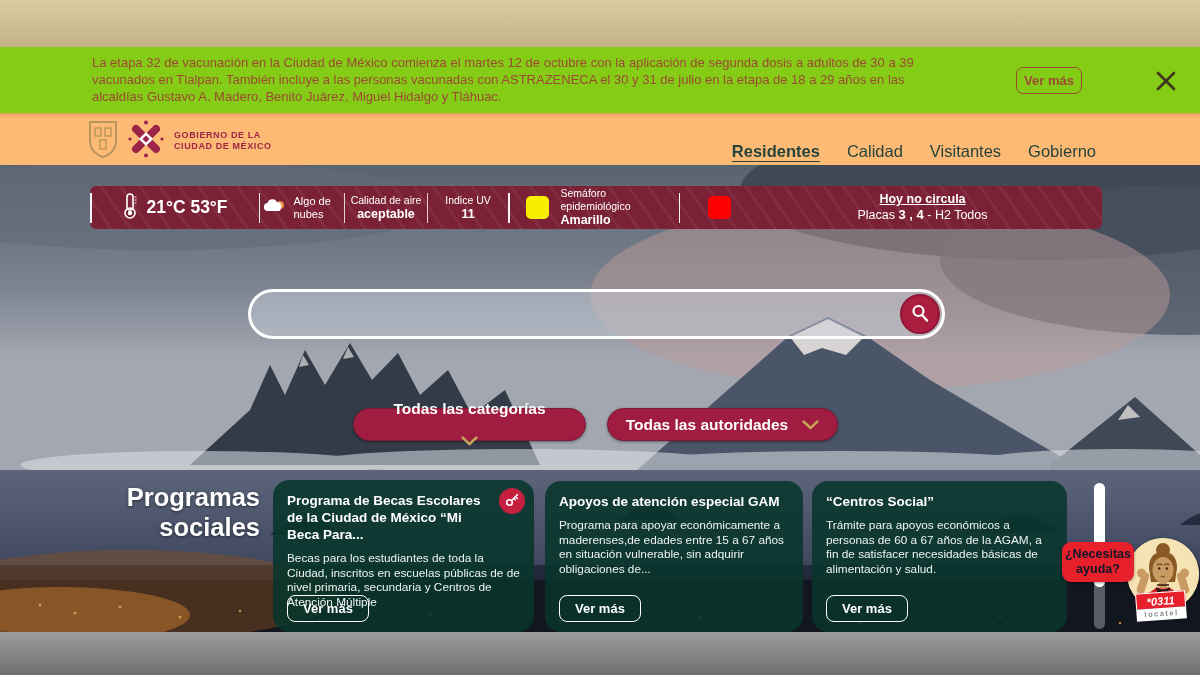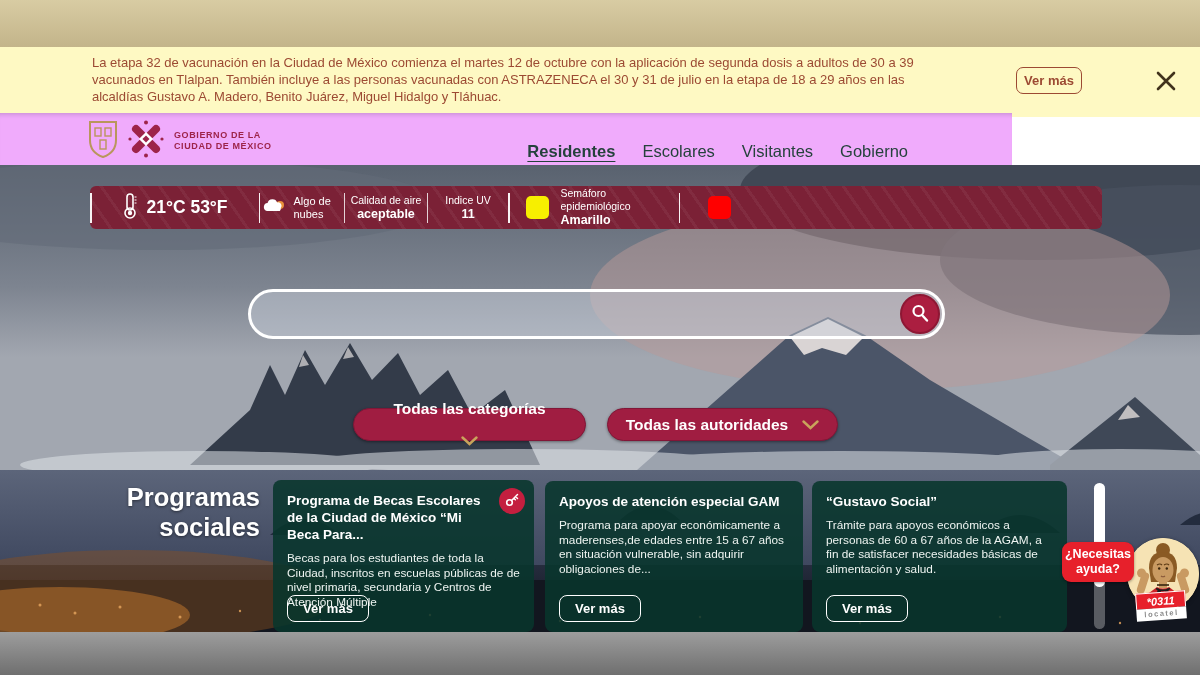--- a/index.html
+++ b/index.html
@@ -4,30 +4,30 @@
 <style>
   * { margin:0; padding:0; box-sizing:border-box; }
   body { font-family:"Liberation Sans", sans-serif; background:#e9e9e9; }
   .page { position:relative; width:1200px; height:675px; overflow:hidden; background:#fff; }
 
   
   .top-strip { position:absolute; left:0; top:0; width:1200px; height:47px;
     background:linear-gradient(180deg,#d8cca3 0%,#c3b48a 100%); }
 
   
-  .banner { position:absolute; left:0; top:47px; width:1200px; height:70px; background:#fef9c3; }
+  .banner { position:absolute; left:0; top:47px; width:1200px; height:70px; background:#84cc16; }
   .banner-text { position:absolute; left:92px; top:7px; width:828px; font-size:13px;
     line-height:17px; color:#9c4a33; }
   .banner-btn { position:absolute; left:1016px; top:20px; width:66px; height:27px;
     border:1.5px solid #9c4a33; border-radius:7px; background:transparent; color:#9c4a33;
     font-weight:bold; font-size:13px; font-family:"Liberation Sans",sans-serif; cursor:pointer; }
   .banner-close { position:absolute; left:1154px; top:22px; width:24px; height:24px; cursor:pointer; }
 
   
-  .site-header { position:absolute; left:0; top:113px; width:1012px; height:52px; background:#f0abfc;
+  .site-header { position:absolute; left:0; top:113px; width:1200px; height:52px; background:#fdba74;
     box-shadow:inset 0 6px 6px -6px rgba(0,0,0,.25); }
   .logo-wrap { position:absolute; left:88px; top:6px; display:flex; align-items:center; gap:8px; }
   .logo-text { color:#9d2449; font-weight:bold; font-size:9px; letter-spacing:.6px; line-height:11px; }
   .main-nav { position:absolute; right:104px; top:0; height:52px; display:flex; align-items:center; gap:27px; }
   .nav-item { font-size:16.5px; color:#25423c; cursor:pointer;margin-top:24px; }
   .nav-item.active { font-weight:bold; text-decoration:underline; text-underline-offset:4px; }
 
   
   .hero { position:absolute; left:0; top:165px; width:1200px; height:467px; overflow:hidden; }
   .hero-bg { position:absolute; left:0; top:0; }
@@ -68,21 +68,21 @@
     display:flex; align-items:center; justify-content:center; gap:14px;
     font-family:"Liberation Sans",sans-serif; box-shadow:0 1px 3px rgba(0,0,0,.4); }
   #filter-cat { left:353px; top:243px; width:233px;flex-direction:column; }
   #filter-aut { left:607px; top:243px; width:231px; }
 
   
   .prog-title { position:absolute; left:58px; top:317px; width:202px; text-align:right;
     color:#fff; font-weight:bold; font-size:25.5px; line-height:30px;
     text-shadow:0 1px 3px rgba(0,0,0,.5); }
   .card { position:absolute; top:316px; height:151px; background:rgba(8,53,44,.88);
-    border-radius:8px; padding:12px 14px; color:#fff; }
+    border-radius:16px; padding:12px 14px; color:#fff; }
   #card-0 { left:273px; width:261px; top:315px; height:152px; }
   #card-1 { left:545px; width:258px; }
   #card-2 { left:812px; width:255px; }
   .card-title { font-weight:bold; font-size:13.5px; line-height:17px; margin-bottom:8px; }
   #card-0 .card-title { padding-right:26px; }
   .card-body { font-size:11.8px; line-height:14.5px; color:#eef4f1; }
   .card-btn { position:absolute; left:14px; bottom:10px; background:transparent; color:#fff;
     border:1.5px solid #fff; border-radius:8px; padding:5px 15px; font-weight:bold; font-size:13px;
     font-family:"Liberation Sans",sans-serif; cursor:pointer; }
   .card-badge { position:absolute; top:8px; right:9px; width:26px; height:26px; border-radius:50%;
@@ -92,21 +92,21 @@
   .scroll-track { position:absolute; left:1094px; top:318px; width:11px; height:146px;
     border-radius:6px; background:rgba(255,255,255,.3); }
   .scroll-thumb { width:11px; height:104px; border-radius:6px; background:#fff; cursor:grab; }
 
   
   .bottom-band { position:absolute; left:0; top:632px; width:1200px; height:43px;
     background:linear-gradient(180deg,#9d9d9d 0%,#6f6f6f 100%); }
 
   
   .help-bubble { position:absolute; left:1062px; top:542px; width:72px; height:40px;
-    background:#e7202b; border-radius:9px; color:#ffffff; font-weight:bold; font-size:12.5px;
+    background:#e7202b; border-radius:9px; color:#0f172a; font-weight:bold; font-size:12.5px;
     line-height:15px; display:flex; align-items:center; justify-content:center; text-align:center;
     z-index:7; cursor:pointer; box-shadow:0 1px 3px rgba(0,0,0,.4); }
   .avatar { position:absolute; left:1127px; top:538px; width:72px; height:72px; border-radius:50%;
     background:#f6e3b4; overflow:hidden; z-index:6; cursor:pointer;
     box-shadow:0 1px 4px rgba(0,0,0,.4); }
   .locatel { position:absolute; left:1136px; top:592px; width:50px; z-index:8;
     transform:rotate(-4deg); cursor:pointer; }
   .locatel-top { background:#e7202b; border:1.5px solid #fff; border-bottom:none; color:#fff;
     font-weight:bold; font-style:italic; font-size:11px; text-align:center; padding:2px 0 1px; }
   .locatel-bot { background:#fff; color:#8a8a8a; font-weight:bold; font-size:7.5px;
@@ -153,21 +153,21 @@
           <circle cx="36" cy="20" r="1.6" fill="#9d2449"></circle>
         </svg>
       </span>
       <span class="logo-text">
         <span>GOBIERNO DE LA</span><br>
         <span>CIUDAD DE MÉXICO</span>
       </span>
     </div>
     <nav class="main-nav">
       <span class="nav-item active">Residentes</span>
-      <span class="nav-item">Escolares</span>
+      <span class="nav-item">Calidad</span>
       <span class="nav-item">Visitantes</span>
       <span class="nav-item">Gobierno</span>
     </nav>
   </header>
 
   <div class="hero">
     <svg class="hero-bg" width="1200" height="467" viewBox="0 0 1200 467">
       <defs>
         <linearGradient id="sky" x1="0" y1="0" x2="0" y2="1">
           <stop offset="0" stop-color="#59626f"></stop>
@@ -268,20 +268,24 @@
       <div class="ib-sec" style="width:169px; padding-left:16px; justify-content:flex-start;">
         <span class="sq" style="background:#f7ef00;"></span>
         <div class="ib-left">
           <div class="ib-lab">Semáforo epidemiológico</div>
           <div class="ib-val">Amarillo</div>
         </div>
       </div>
       <div class="ib-div"></div>
       <div class="ib-sec" style="flex:1; justify-content:flex-start; padding-left:28px;">
         <span class="sq" style="background:#ff0000;"></span>
+        <div class="ib-center" style="flex:1;">
+          <div class="circula-title">Hoy no circula</div>
+          <div class="circula-line"><span>Placas </span><b>3 , 4</b><span> - H2   Todos</span></div>
+        </div>
       </div>
     </div>
 
     <div class="search-pill">
       <input class="search-input" type="text" placeholder="" style="">
       <button class="search-btn">
         <span>
           <svg width="20" height="20" viewBox="0 0 20 20">
             <circle cx="8.5" cy="8" r="5" fill="none" stroke="#fff" stroke-width="2.2"></circle>
             <path d="M12 12 L17 17.5" stroke="#fff" stroke-width="2.4" stroke-linecap="round"></path>
@@ -323,21 +327,21 @@
       <button class="card-btn">Ver más</button>
     </div>
 
     <div class="card" id="card-1">
       <div class="card-title">Apoyos de atención especial GAM</div>
       <div class="card-body">Programa para apoyar económicamente a maderenses,de edades entre 15 a 67 años en situación vulnerable, sin adquirir obligaciones de...</div>
       <button class="card-btn">Ver más</button>
     </div>
 
     <div class="card" id="card-2">
-      <div class="card-title">“Gustavo Social”</div>
+      <div class="card-title">“Centros Social”</div>
       <div class="card-body">Trámite para apoyos económicos a personas de 60 a 67 años de la AGAM, a fin de satisfacer necesidades básicas de alimentación y salud.</div>
       <button class="card-btn">Ver más</button>
     </div>
 
     <div class="scroll-track">
       <div class="scroll-thumb"></div>
     </div>
   </div>
 
   <div class="bottom-band"></div>

